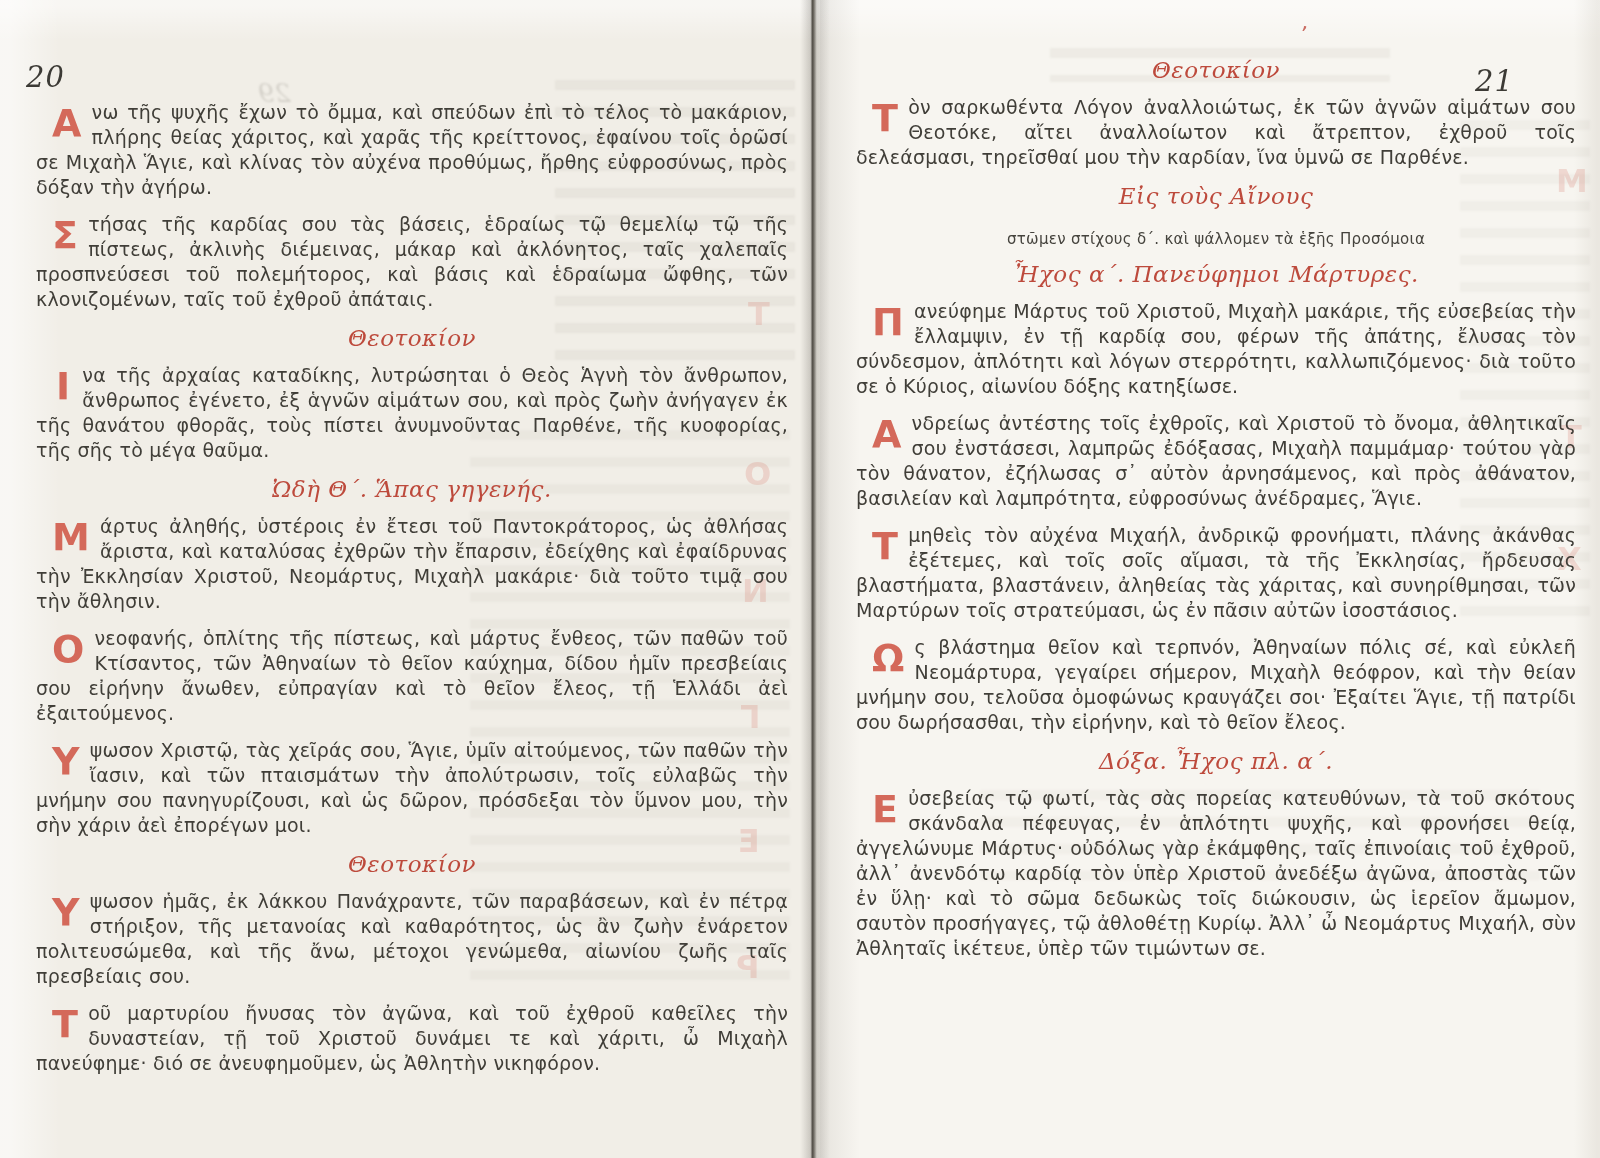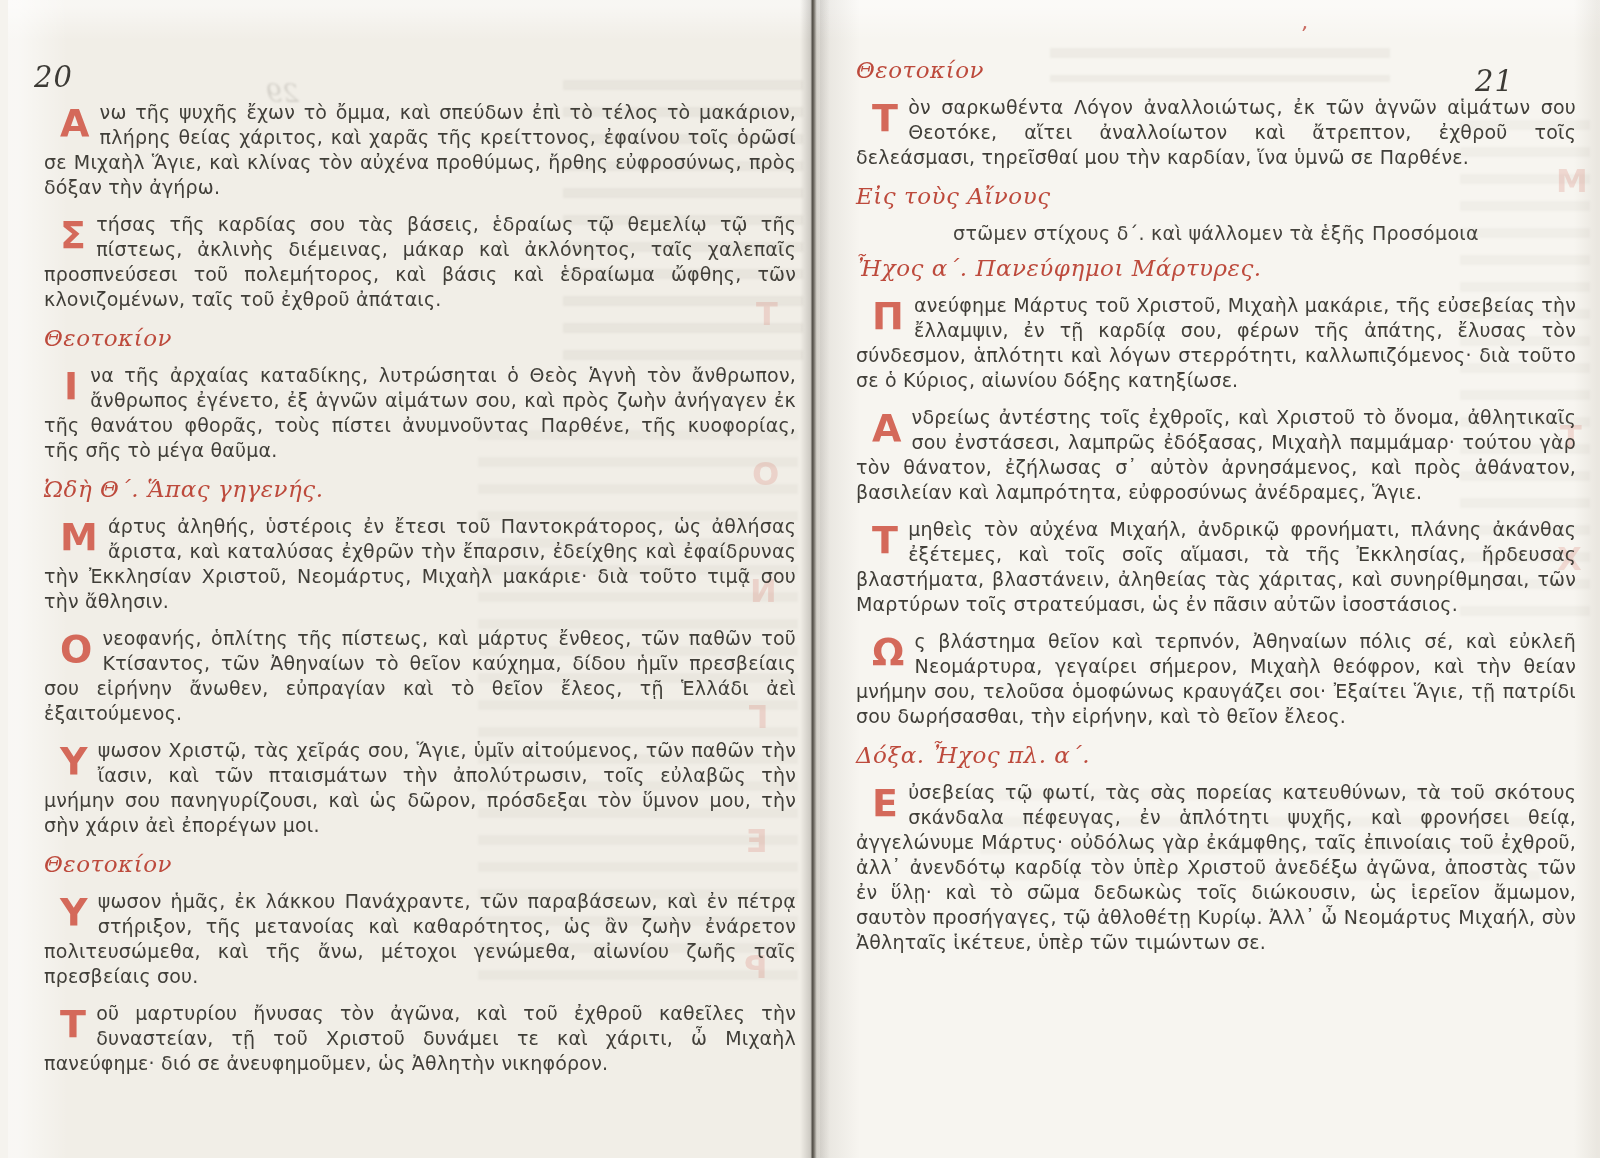--- a/index.html
+++ b/index.html
@@ -4,21 +4,21 @@
 <style>
   html,body{margin:0;padding:0;background:#e8e6e0;}
   .spread{
     position:relative;width:1600px;height:1158px;overflow:hidden;
     background:#f5f3ee;
     font-family:"DejaVu Sans",sans-serif;
   }
   
   .page{position:absolute;top:0;height:1158px;}
   .page-left{
-    left:8px;width:820px;
+    left:0;width:820px;
     background:
       linear-gradient(to right, rgba(255,255,255,.55) 0 10px, rgba(255,255,255,0) 60px),
       linear-gradient(to left, rgba(90,80,60,.10), rgba(90,80,60,0) 55px),
       linear-gradient(to bottom, rgba(255,255,255,.5) 0 6px, rgba(255,255,255,0) 40px),
       #f1eee7;
     padding-left: 38px;
   }
   .page-right{
     left:820px;width:780px;
     background:
@@ -52,25 +52,25 @@
   }
   .dropcap{
     float:left;font-weight:700;color:#d4695a;
     font-size:38px;line-height:46px;height:50px;
     padding:0 10px 0 16px;
   }
   .dropcap-narrow{padding:0 12px 0 20px;}
   .head{
     font-family:"DejaVu Serif",serif;font-style:italic;font-weight:normal;
     font-size:23px;line-height:29px;color:#bd4a3c;
-    text-align:left;margin:3px 0 10px 0;letter-spacing:.5px;
+    text-align:center;margin:3px 0 10px 0;letter-spacing:.5px;
   }
   .rubric-black{
-    font-size:19px;line-height:25px;text-align:center;color:#45433d;
-    margin:10px 0 8px 0;letter-spacing:.3px;
+    font-size:15px;line-height:25px;text-align:center;color:#45433d;
+    margin:16px 0 8px 0;letter-spacing:.3px;
   }
   
   .ghost-letter{
     position:absolute;font-weight:700;color:#d4695a;font-size:32px;
     opacity:.20;transform:scaleX(-1);filter:blur(.6px);pointer-events:none;
   }
   .ghost-pagenum{
     position:absolute;font-family:"DejaVu Serif",serif;font-style:italic;
     font-size:26px;color:#8a867d;opacity:.28;transform:scaleX(-1);
     filter:blur(.8px);pointer-events:none;

